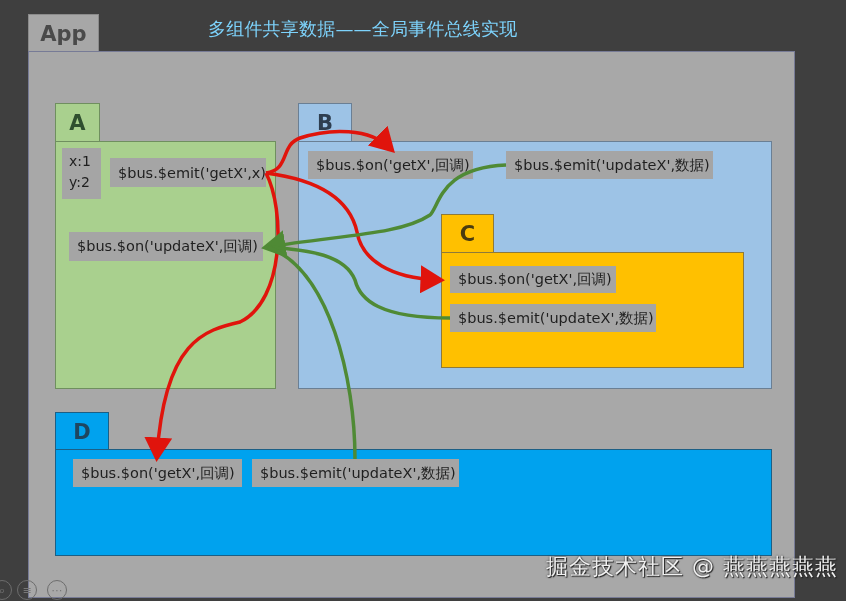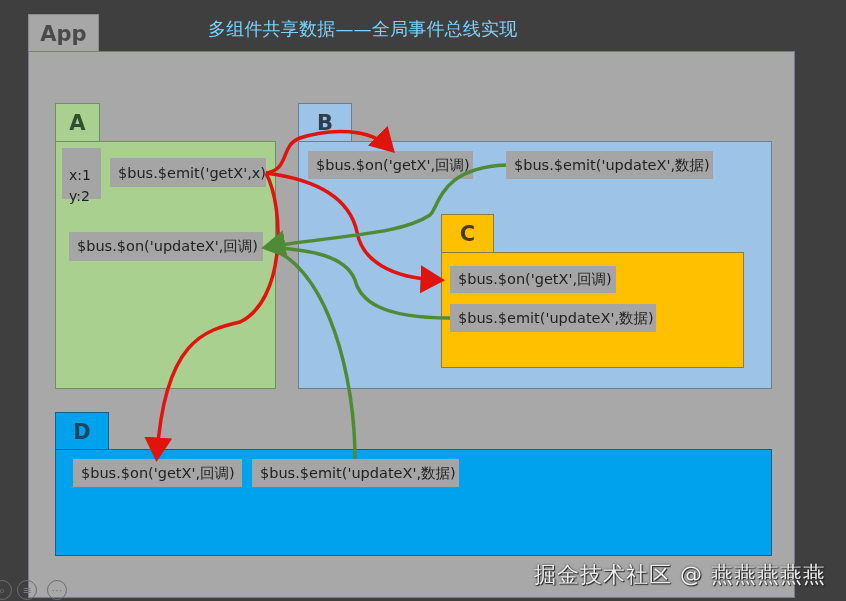--- a/index.html
+++ b/index.html
@@ -13,25 +13,25 @@
   .comp-tab { font-size:21px; color:#3a4a3a; border-bottom:none; }
   .a-tab { left:55px; top:103px; width:45px; height:39px; background:#a9d08e; border-color:#6f8f5f; color:#2f4f2f; }
   .a-body { left:55px; top:141px; width:221px; height:248px; background:#a9d08e; border:1px solid #6f8f5f; }
   .b-tab { left:298px; top:103px; width:54px; height:39px; background:#9dc3e6; border-color:#6a7f94; color:#2e3e50; }
   .b-body { left:298px; top:141px; width:474px; height:248px; background:#9dc3e6; border:1px solid #6a7f94; }
   .c-tab { left:441px; top:214px; width:53px; height:39px; background:#ffc000; border-color:#8e7a3a; color:#4a3c10; }
   .c-body { left:441px; top:252px; width:303px; height:116px; background:#ffc000; border:1px solid #8e7a3a; }
   .d-tab { left:55px; top:412px; width:54px; height:38px; background:#00a2ee; border-color:#1c5f85; color:#1e4660; }
   .d-body { left:55px; top:449px; width:717px; height:107px; background:#00a2ee; border:1px solid #1c5f85; }
   .code { background:#a5a5a5; color:#1f1f1f; font-size:14.5px; white-space:nowrap; display:flex; align-items:center; padding:12px 8px; }
-  .state { left:62px; top:148px; width:39px; height:51px; background:#a5a5a5; color:#1f1f1f; font-size:14px; line-height:21px; padding:17px 0 0 7px; }
+  .state { left:62px; top:148px; width:39px; height:51px; background:#a5a5a5; color:#1f1f1f; font-size:14px; line-height:21px; padding:3px 0 0 7px; }
   .state div { white-space:nowrap; }
   svg.arrows { position:absolute; left:0; top:0; }
-  .watermark { right:20px; top:552px; color:#f0f0f0; font-size:22px; white-space:nowrap;
-               text-shadow:0 0 2px #222, 1px 1px 1px #222; letter-spacing:1px;margin-top:8px; }
+  .watermark { right:8px; top:552px; color:#f0f0f0; font-size:22px; white-space:nowrap;
+               text-shadow:0 0 2px #222, 1px 1px 1px #222; letter-spacing:1px; }
   .watermark2 { right:28px; top:566px; color:rgba(235,235,235,0.75); font-size:12px; white-space:nowrap; text-shadow:0 0 2px #333;margin-top:36px; }
   .player-icon { width:20px; height:20px; border:1px solid #6d6d6d; border-radius:50%; color:#777; font-size:11px; display:flex; align-items:center; justify-content:center; }
 </style>
 </head>
 <body>
 
 <div class="abs title">多组件共享数据——全局事件总线实现</div>
 
 <div class="abs tab app-tab">App</div>
 <div class="abs app-body"></div>

